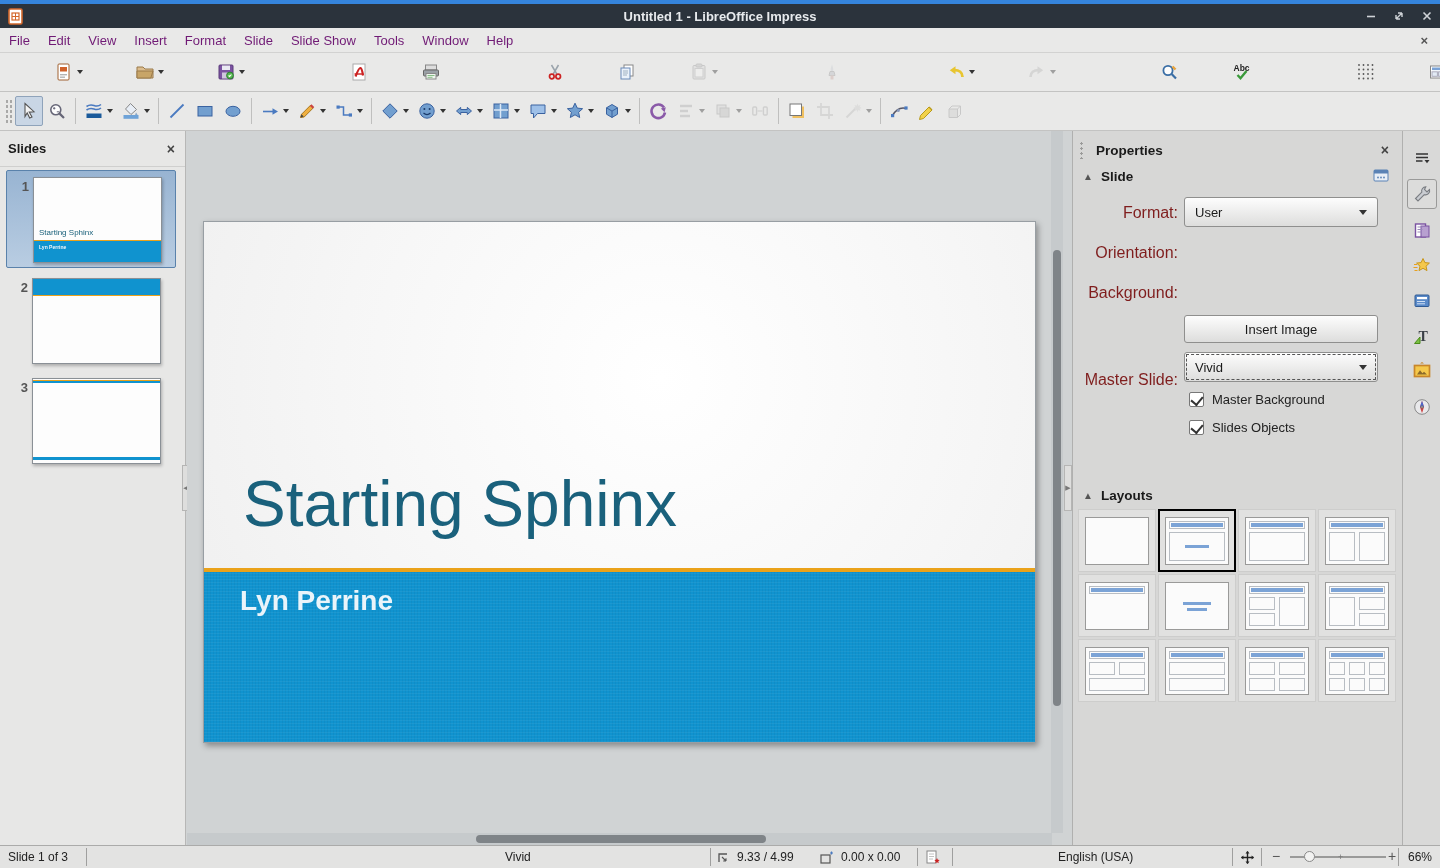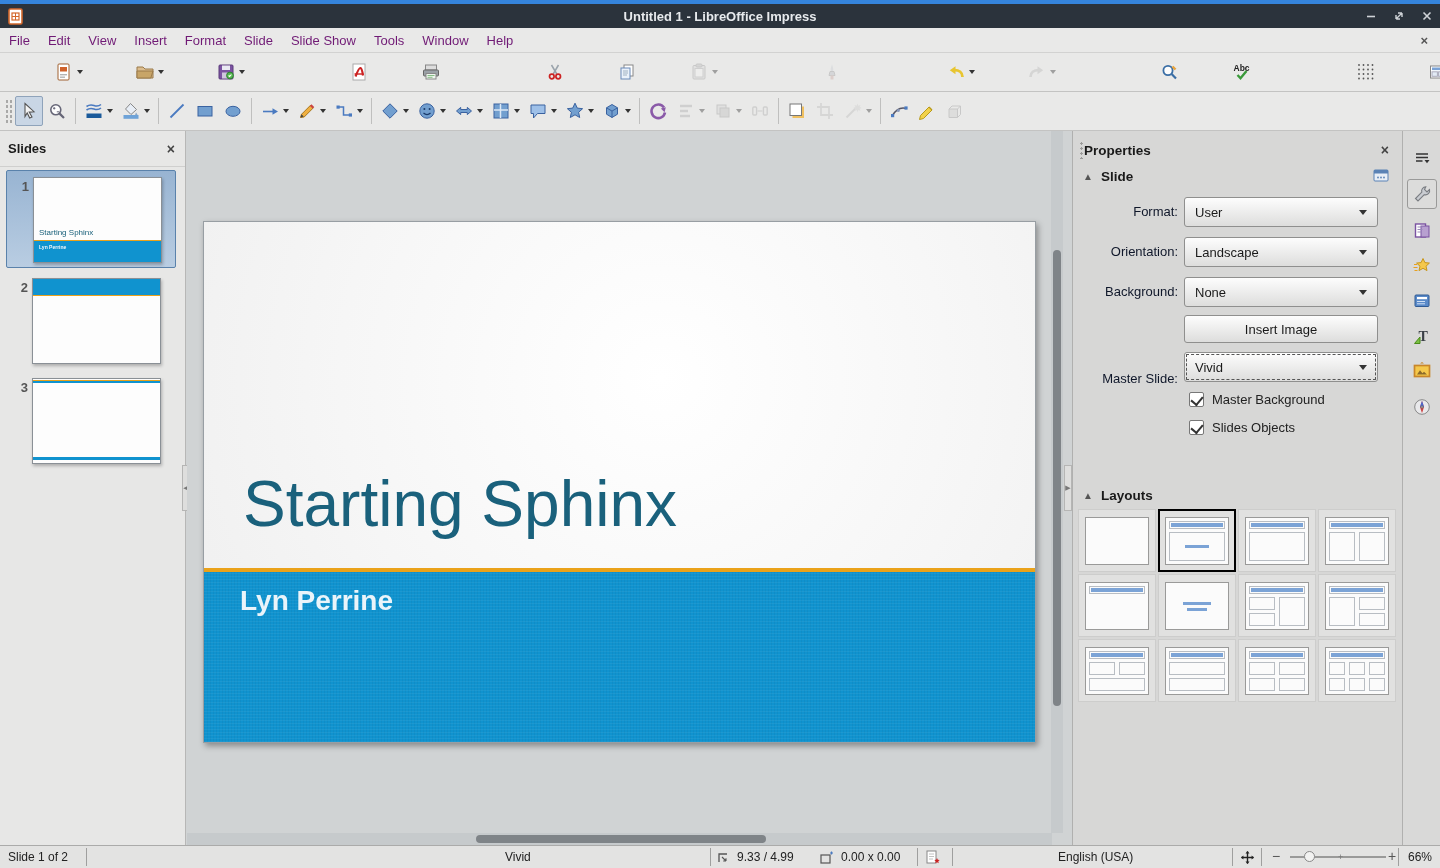--- a/index.html
+++ b/index.html
@@ -67,26 +67,26 @@
   #slide-subtitle-text { position:absolute; left:36px; top:13px; font-size:28px; font-weight:bold; color:#eaf4fa; }
   #vscroll { position:absolute; right:1px; top:0; width:12px; height:702px; background:#c6cacc; }
   #vscroll .vthumb { position:absolute; left:2px; top:119px; width:8px; height:456px; background:#7f8488; border-radius:4px; }
   #hscroll { position:absolute; left:0; bottom:0; width:865px; height:12px; background:#c6cacc; }
   #hscroll .hthumb { position:absolute; top:2px; left:289px; width:290px; height:8px; background:#7f8488; border-radius:4px; }
 
   
   #sidebar { position:absolute; left:1072px; top:0; width:330px; height:714px; background:#d7d7d6; border-left:1px solid #b0b0af; }
   #sb-hdr { position:absolute; left:0; top:6px; width:330px; height:26px; display:flex; align-items:center; }
   #sb-hdr .grip { width:5px; height:18px; margin-left:6px; background-image:radial-gradient(#9a9a99 1px, transparent 1.2px); background-size:5px 5px; }
-  #sb-hdr .sbtitle { font-size:13.5px; font-weight:bold; color:#1a1a1a; margin-left:0; flex:1; }
+  #sb-hdr .sbtitle { font-size:13.5px; font-weight:bold; color:#1a1a1a; margin-left:12px; flex:1; }
   #sb-hdr .sbclose { margin-right:14px; color:#444; font-size:14px; font-weight:bold; }
   .sect-hdr { position:absolute; left:4px; width:322px; height:22px; display:flex; align-items:center; }
   .sect-hdr .chev { font-size:10px; color:#555; margin-left:6px; }
   .sect-hdr .sname { font-size:13.5px; font-weight:bold; color:#1a1a1a; margin-left:8px; flex:1; }
-  .field-label { position:absolute; font-size:13px; color:#0f172a; text-align:right; width:105px; }
+  .field-label { position:absolute; font-size:16px; color:#7f1d1d; text-align:right; width:105px; }
   .dropdown { position:absolute; left:111px; width:194px; height:30px; background:linear-gradient(#fdfdfd,#dddddc); border:1px solid #8f8f8e; border-radius:3px; display:flex; align-items:center; }
   .dropdown .dval { font-size:13px; color:#1a1a1a; margin-left:10px; flex:1; }
   .dropdown .darr { width:0; height:0; border-left:4px solid transparent; border-right:4px solid transparent; border-top:5px solid #333; margin-right:10px; }
   .dropdown.focused { outline:1px dashed #555; outline-offset:-3px; }
   .sb-btn { position:absolute; left:111px; width:194px; height:28px; background:linear-gradient(#fdfdfd,#dddddc); border:1px solid #8f8f8e; border-radius:3px; display:flex; align-items:center; justify-content:center; font-size:13px; color:#1a1a1a; gap:6px; }
   .cb-row { position:absolute; left:116px; display:flex; align-items:center; gap:8px; }
   .cbox { width:15px; height:15px; background:#fff; border:1px solid #777; border-radius:2px; position:relative; }
   .cbox.checked:after { content:""; position:absolute; left:3px; top:1px; width:6px; height:9px; border:solid #333; border-width:0 2.2px 2.2px 0; transform:rotate(40deg); }
   .cb-label { font-size:13px; color:#222; }
 
@@ -675,30 +675,22 @@
       </svg>
     </div>
 
     <span class="field-label" style="top:73px; left:0">Format:</span>
     <div class="dropdown" style="top:66px">
       <span class="dval">User</span>
         <span class="darr"></span>
     </div>
 
     <span class="field-label" style="top:113px; left:0">Orientation:</span>
-    <div class="dropdown" style="top:106px">
-      <span class="dval">Landscape</span>
-        <span class="darr"></span>
-    </div>
 
     <span class="field-label" style="top:153px; left:0">Background:</span>
-    <div class="dropdown" style="top:146px">
-      <span class="dval">None</span>
-        <span class="darr"></span>
-    </div>
 
     <div class="sb-btn" style="top:184px">
       <span>Insert Image</span>
     </div>
 
     <span class="field-label" style="top:240px; left:0">Master Slide:</span>
     <div class="dropdown focused" style="top:221px">
       <span class="dval">Vivid</span>
         <span class="darr"></span>
     </div>
@@ -866,21 +858,21 @@
           <circle cx="10" cy="10" r="7.3" fill="#e9e9eb" stroke="#888"></circle>
           <path d="M10 3.8L12 10l-2 6.2L8 10z" fill="#cc4444"></path>
           <path d="M10 3.8L8 10h4z" fill="#4a6ad0"></path>
           <circle cx="10" cy="10" r="1.1" fill="#fff" stroke="#666"></circle>
         </svg>
       </div>
     </div>
 </div>
 
 <div id="statusbar">
-  <span class="st" style="left:8px">Slide 1 of 2</span>
+  <span class="st" style="left:8px">Slide 1 of 3</span>
   <span class="st-sep" style="left:86px"></span>
   <span class="st" style="left:505px">Vivid</span>
   <span class="st-sep" style="left:710px"></span>
   <svg class="st" style="left:717px; top:5px" width="13" height="13" viewBox="0 0 13 13">
     <path d="M2 11V3h8" fill="none" stroke="#555" stroke-width="1.3"></path>
       <path d="M5 6l4 4M9 10H6.2M9 10V7.2" stroke="#555" stroke-width="1.1" fill="none"></path>
   </svg>
   <span class="st" style="left:737px">9.33 / 4.99</span>
   <svg class="st" style="left:820px; top:5px" width="14" height="13" viewBox="0 0 14 13">
     <rect x="1" y="4" width="9" height="8" fill="none" stroke="#555" stroke-width="1.2"></rect>

